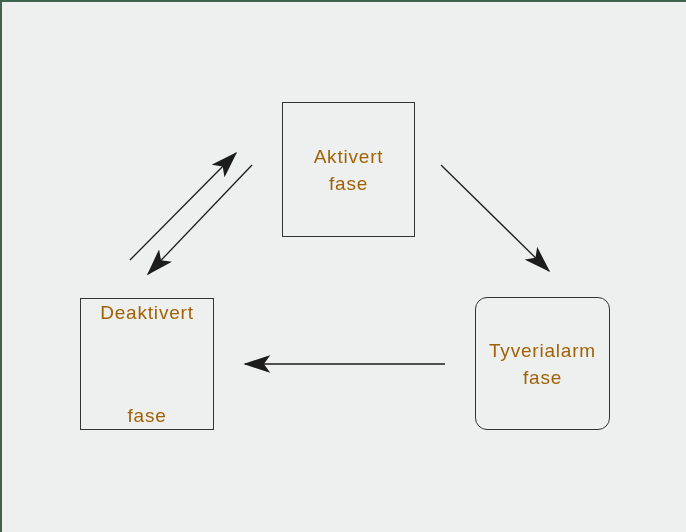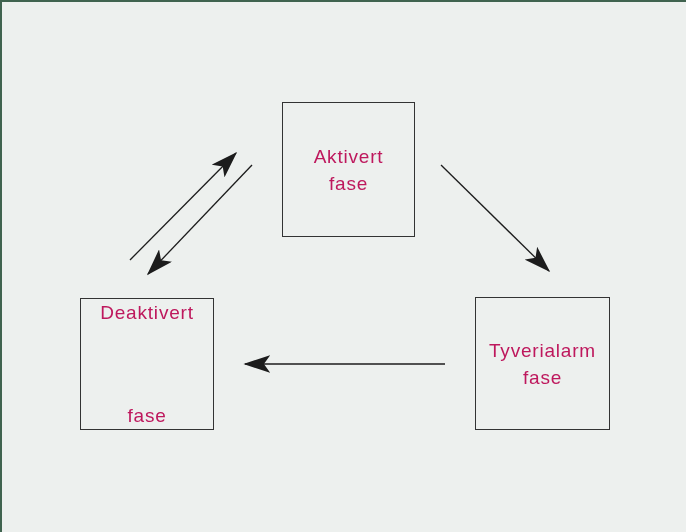--- a/index.html
+++ b/index.html
@@ -28,28 +28,28 @@
   .node {
     position: absolute;
     box-sizing: border-box;
     border: 1px solid #333333;
     background: transparent;
     display: flex;
     flex-direction: column;
     align-items: center;
     justify-content: center;
     text-align: center;
-    color: #be185d;
+    color: #a16207;
     font-size: 19px;
     line-height: 27px;
     letter-spacing: 0.8px;
   }
   .node-aktivert    { left: 280px; top: 100px; width: 133px; height: 135px; }
   .node-deaktivert  { left:  78px; top: 296px; width: 134px; height: 132px; justify-content: space-between; }
-  .node-tyverialarm { left: 473px; top: 295px; width: 135px; height: 133px; }
+  .node-tyverialarm { left: 473px; top: 295px; width: 135px; height: 133px; border-radius: 12px; }
   .node span { display: block; }
 </style>
 </head>
 <body>
 
 <div class="page">
 
   <svg class="arrow-layer" viewBox="0 0 686 532" xmlns="http://www.w3.org/2000/svg">
     <defs>
       <marker id="arrowhead" viewBox="0 0 12 8" refX="11.3" refY="4" markerWidth="27" markerHeight="18" orient="auto" markerUnits="userSpaceOnUse">

